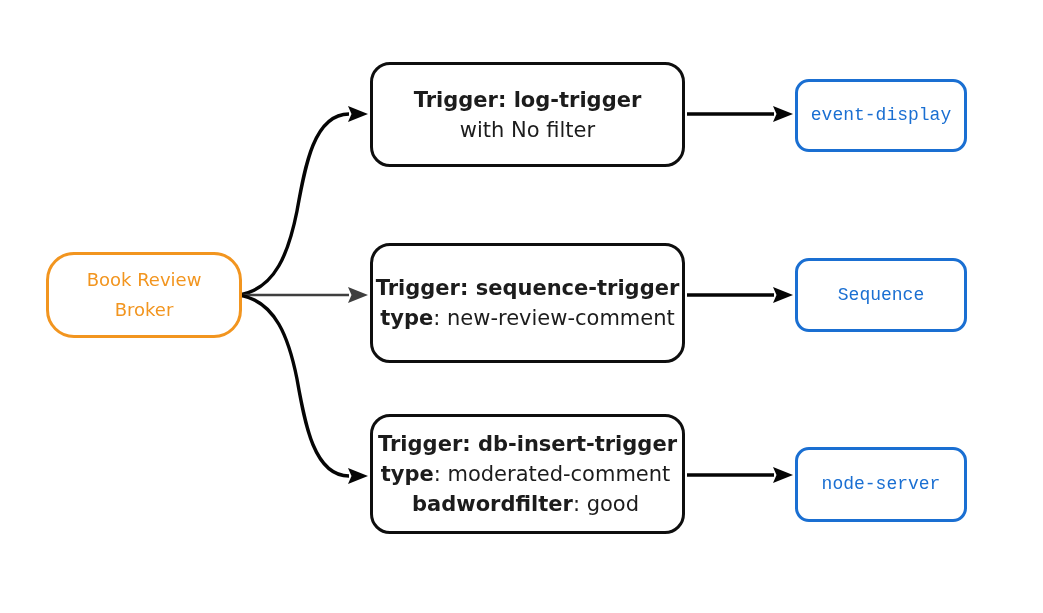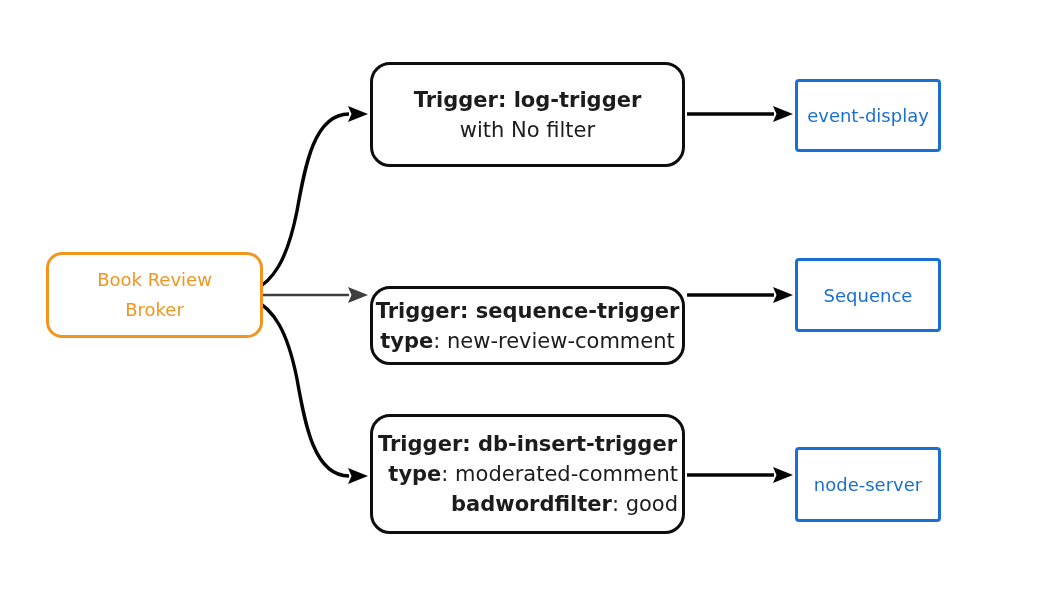--- a/index.html
+++ b/index.html
@@ -16,42 +16,43 @@
   .edge.secondary{stroke:var(--edge-secondary,#3f3f3f);stroke-width:2.4;}
   .mk-black{fill:var(--edge,#050505);stroke:none;}
   .mk-gray{fill:var(--edge-secondary,#3f3f3f);stroke:none;}
 
   .node{
     position:absolute;box-sizing:border-box;
     display:flex;flex-direction:column;justify-content:center;
     background:#fff;
   }
   .node .line{width:100%;text-align:center;line-height:30px;font-size:21px;}
-  .node .line.align-right{text-align:right;padding-right:4px;box-sizing:border-box;}
+  .node .line.align-right{padding-right:4px;box-sizing:border-box;}
   .node b{font-weight:700;}
 
   .broker{
-    left:46px;top:252px;width:217px;height:86px;
-    border:3px solid var(--broker,#f2951f);border-radius:16px;
+    left:46px;top:252px;width:196px;height:86px;
+    border:3px solid var(--broker,#f2951f);border-radius:28px;
     color:var(--broker,#f2951f);
   }
   .broker .line{line-height:30px;font-size:18px;}
 
   .trigger{
     border:3px solid var(--trigger-border,#0e0e0e);border-radius:20px;
     left:370px;width:315px;
   }
   .trigger-1{top:62px;height:105px;}
-  .trigger-2{top:243px;height:79px;margin-top:43px;}
+  .trigger-2{top:243px;height:120px;}
   .trigger-3{top:414px;height:120px;}
 
   .sink{
-    left:795px;width:146px;
-    border:3px solid var(--sink,#1a6fd2);border-radius:4px;
+    left:795px;width:172px;
+    border:3px solid var(--sink,#1a6fd2);border-radius:14px;
     color:var(--sink,#1a6fd2);
+    font-family:Liberation Mono, monospace;
   }
   .sink .line{line-height:29px;font-size:18px;}
   .sink-1{top:79px;height:73px;}
   .sink-2{top:258px;height:74px;}
   .sink-3{top:447px;height:75px;}
 </style>
 </head>
 <body>
 
 <div class="canvas">

